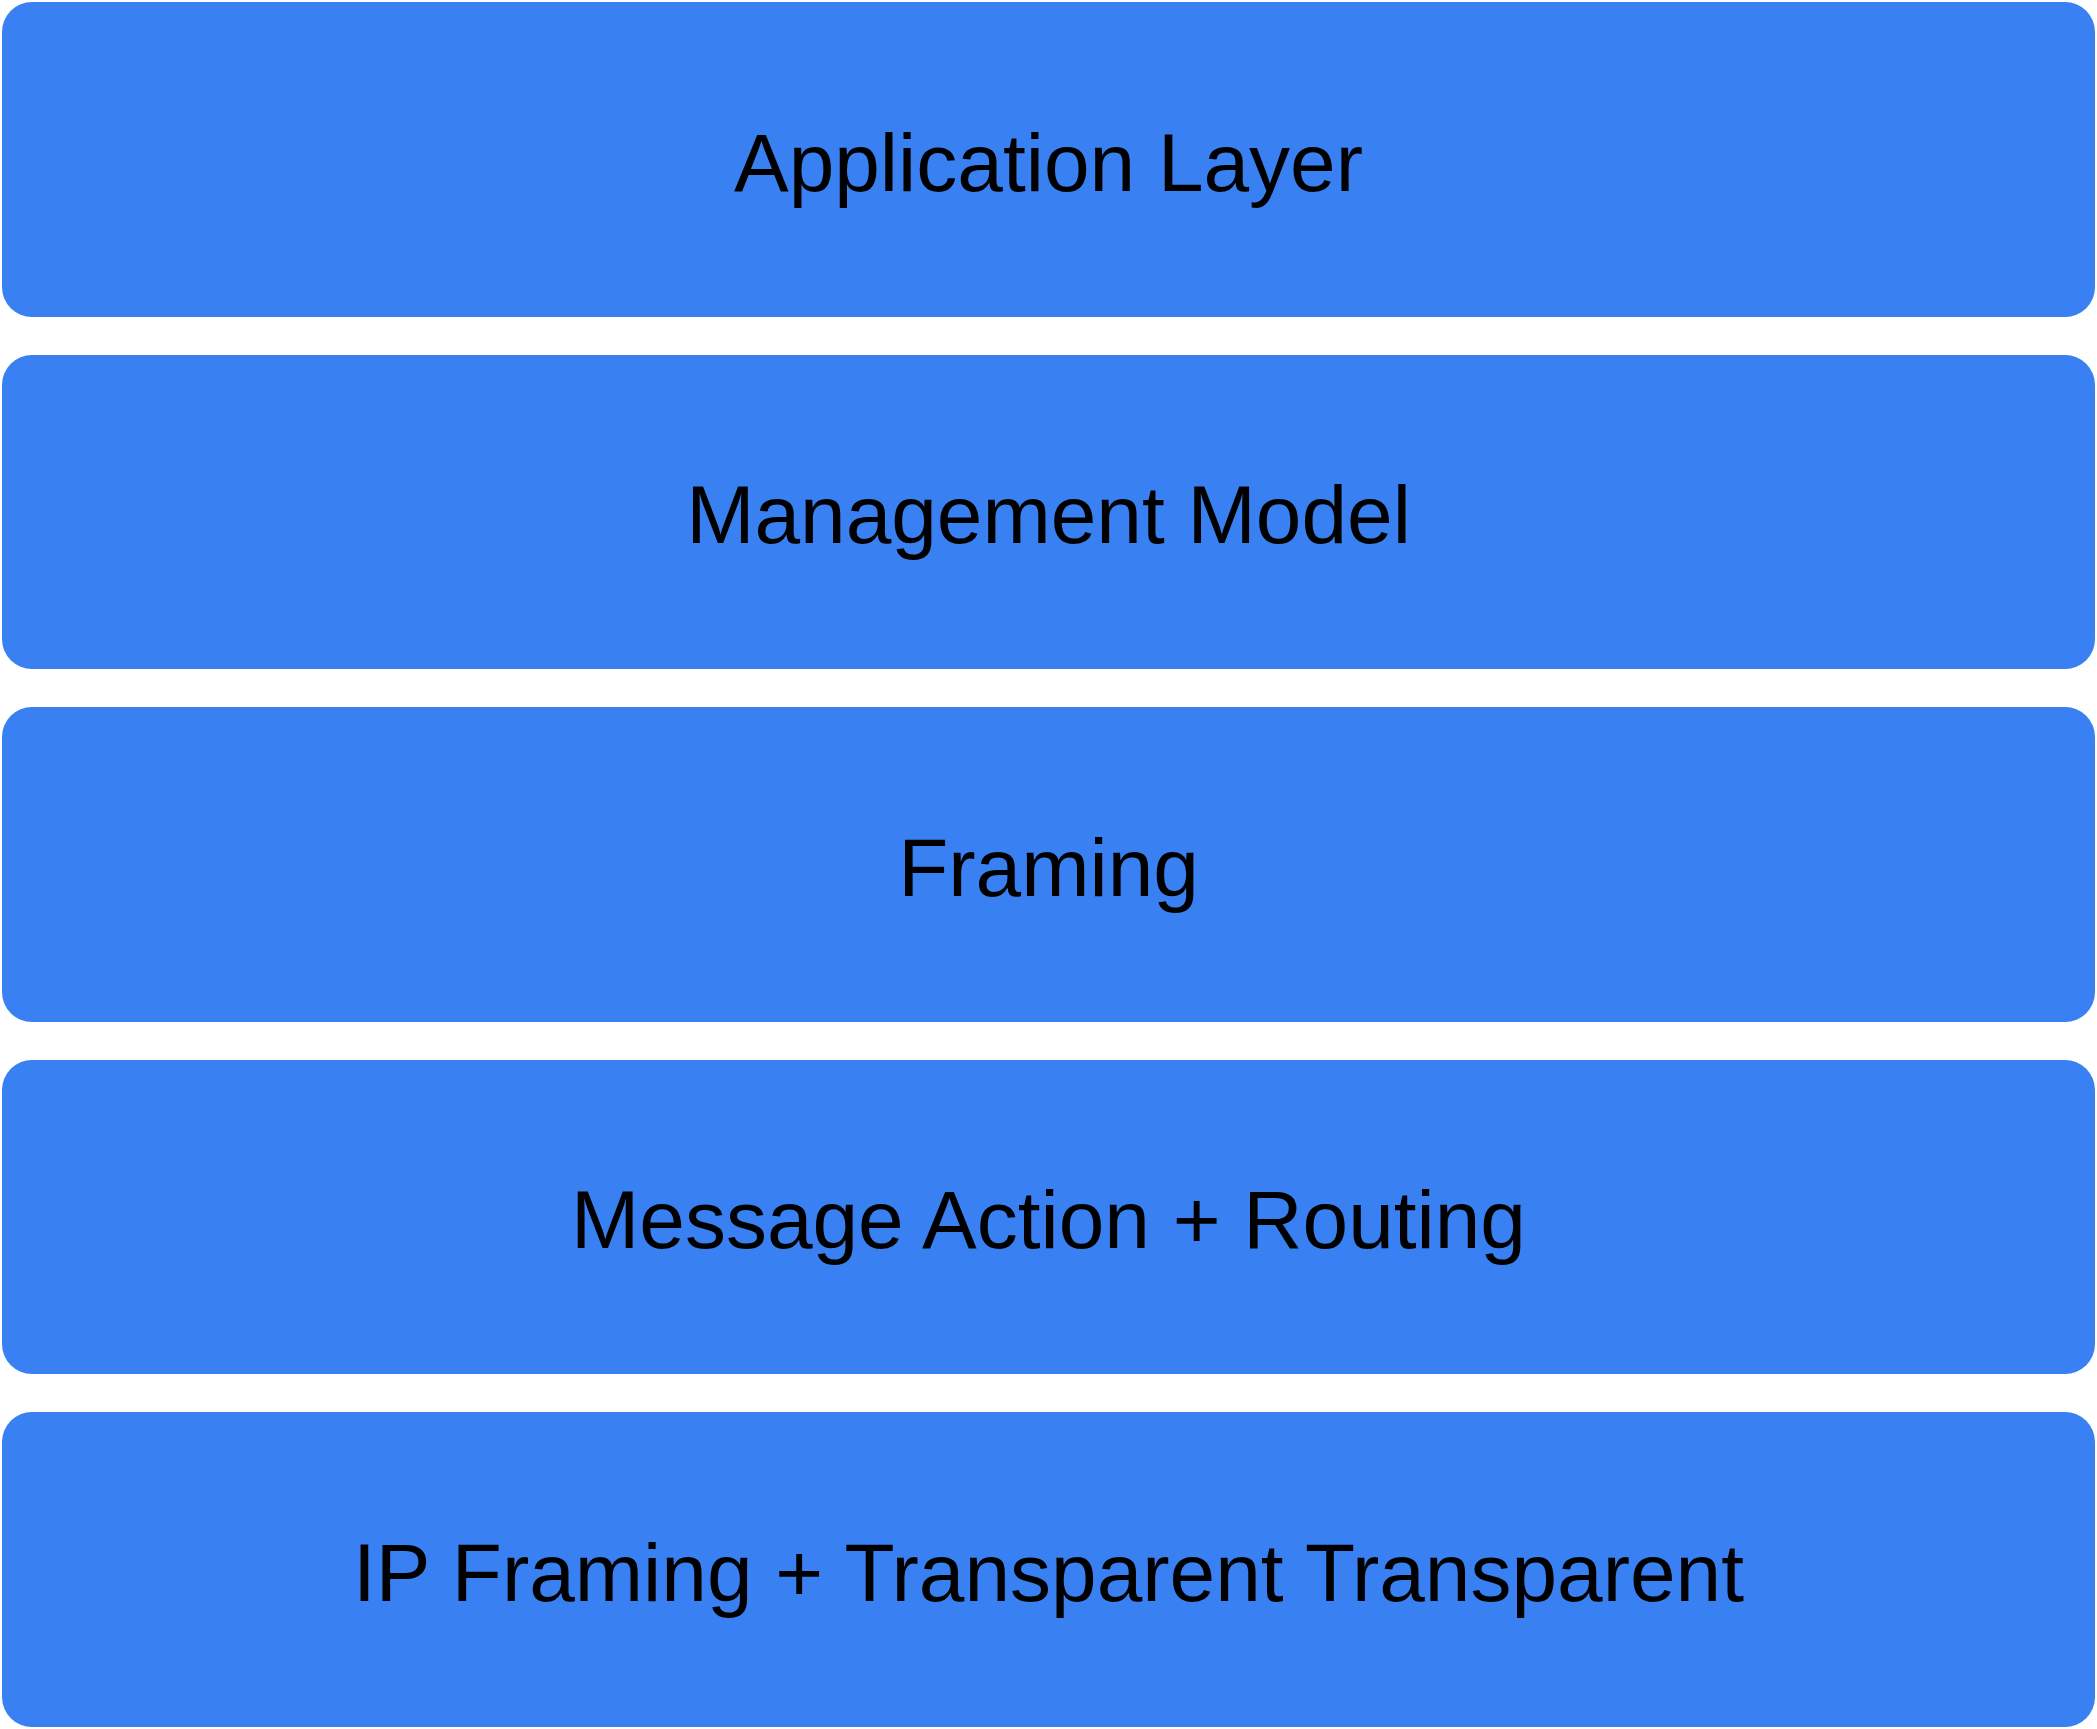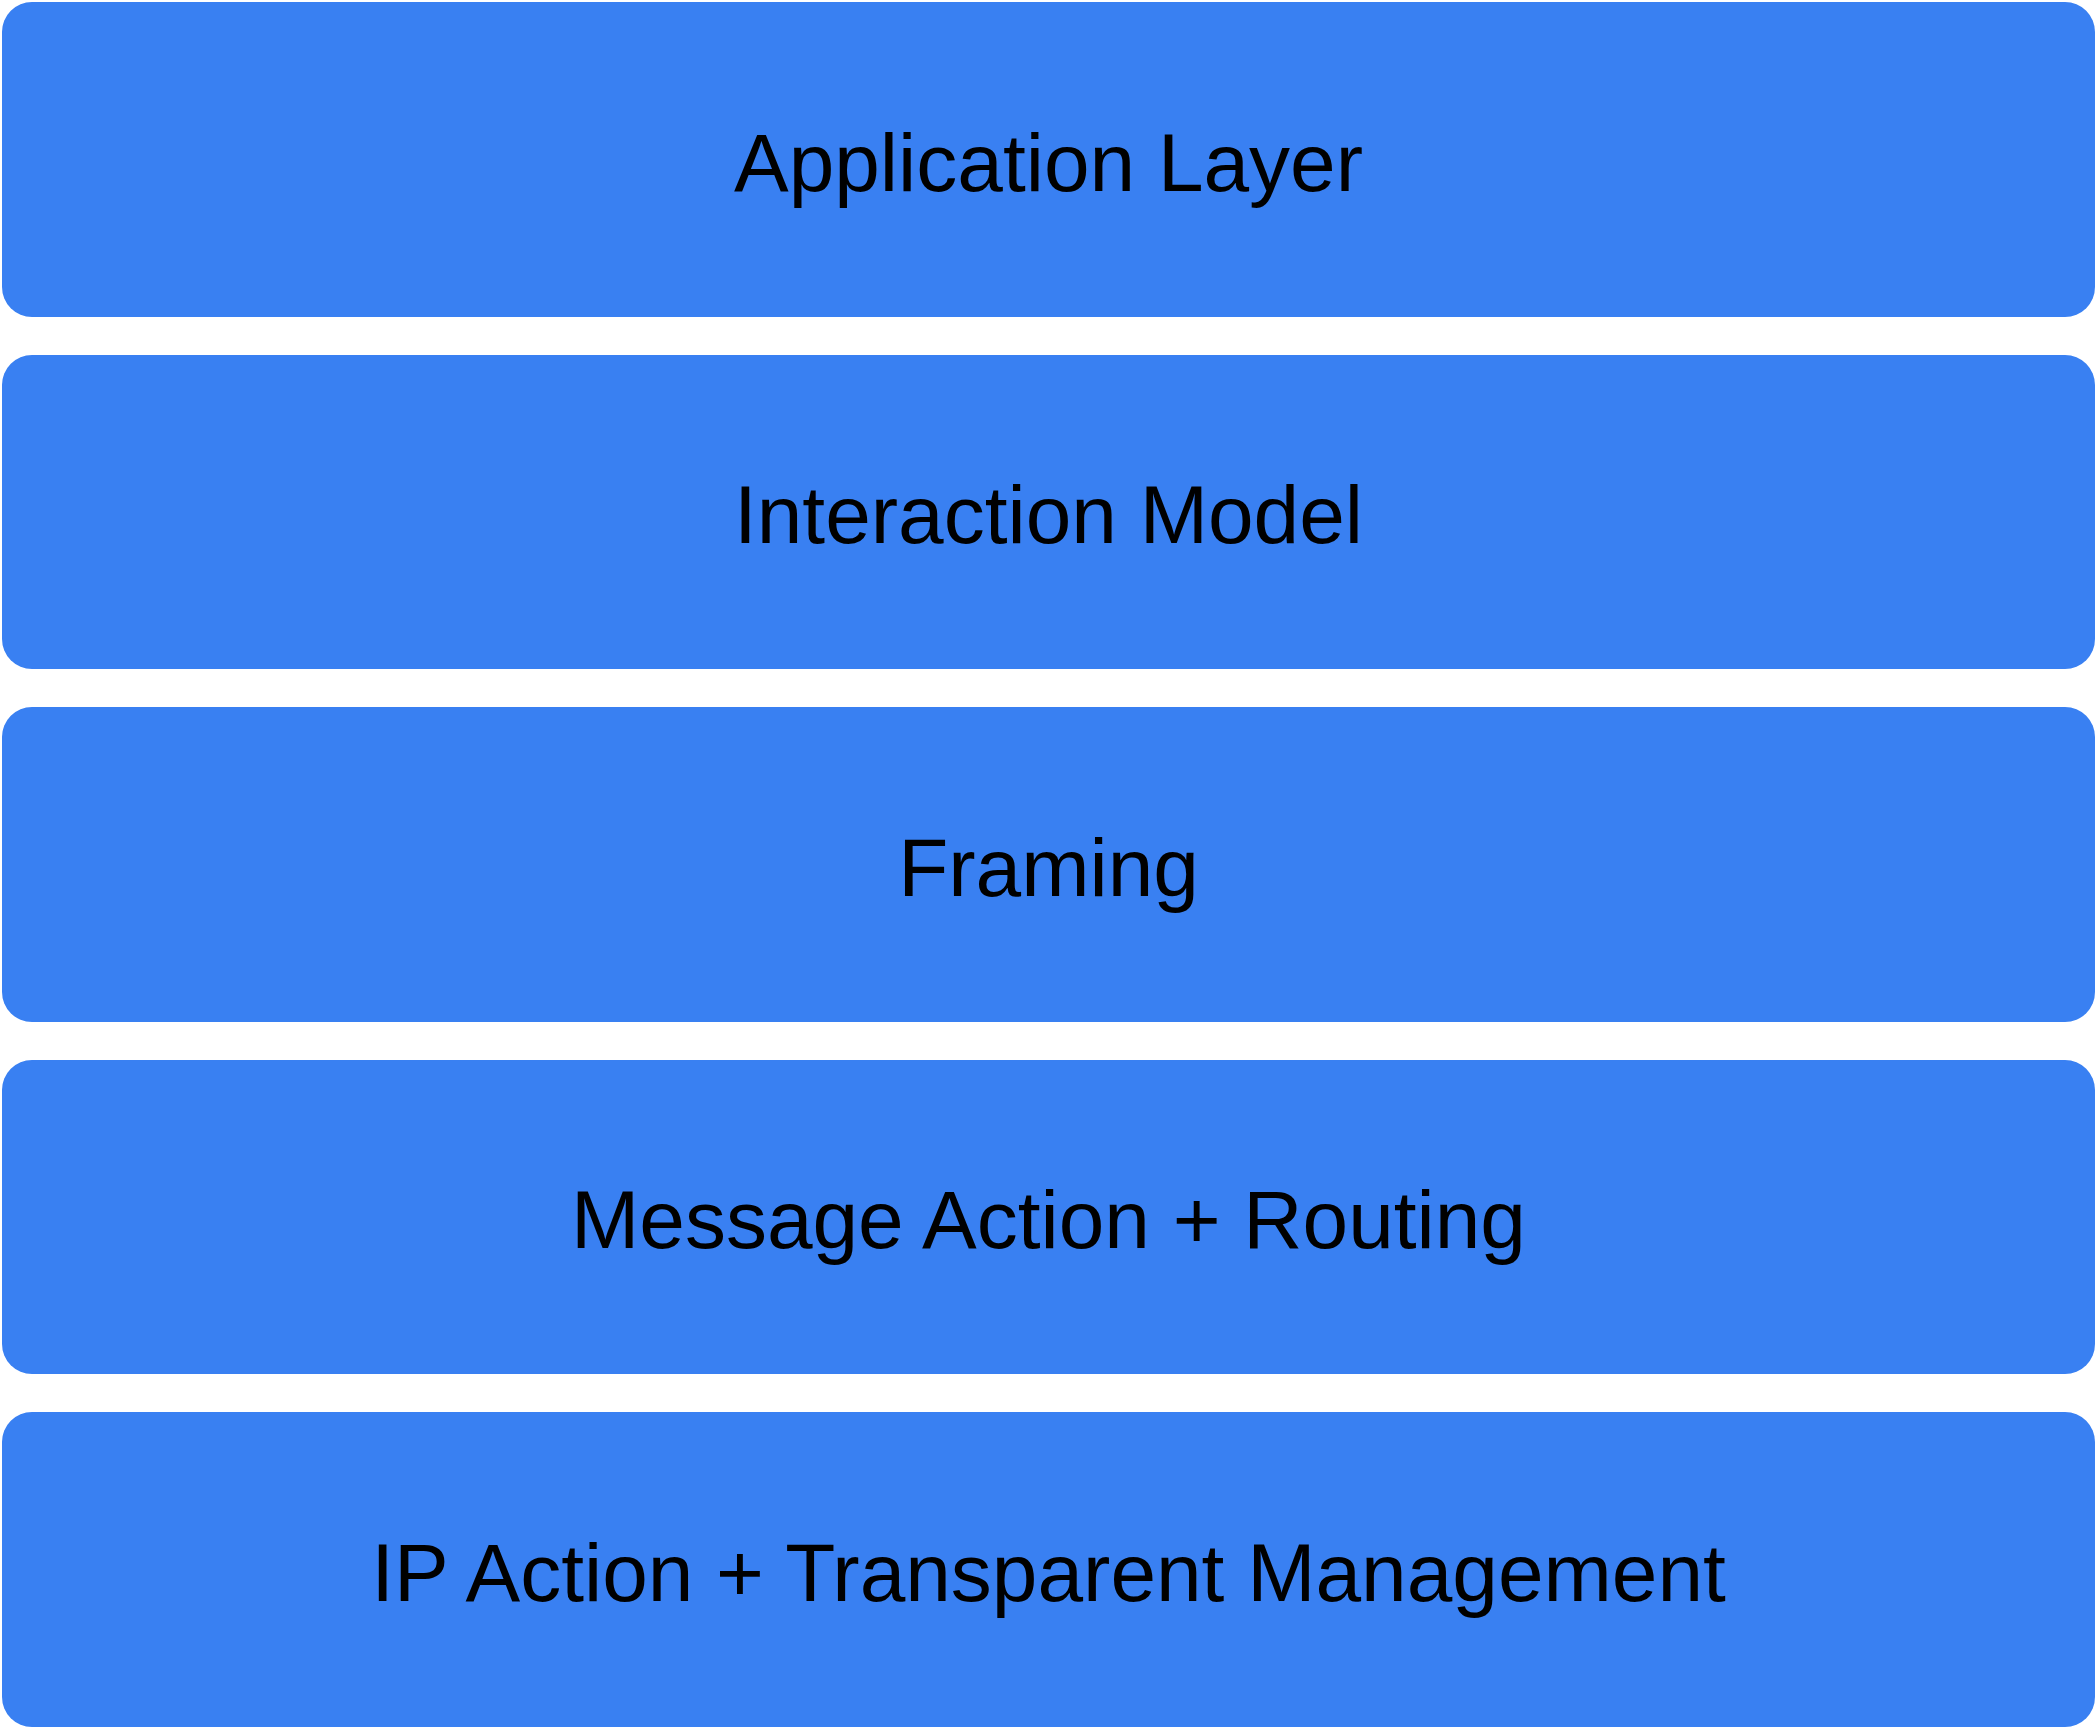--- a/index.html
+++ b/index.html
@@ -41,25 +41,25 @@
   }
 </style>
 </head>
 <body>
 
 <div class="stack">
   <div class="layer">
     <span class="layer-label">Application Layer</span>
   </div>
   <div class="layer">
-    <span class="layer-label">Interaction Model</span>
+    <span class="layer-label">Management Model</span>
   </div>
   <div class="layer">
     <span class="layer-label">Framing</span>
   </div>
   <div class="layer">
     <span class="layer-label">Message Action + Routing</span>
   </div>
   <div class="layer">
-    <span class="layer-label">IP Action + Transparent Management</span>
+    <span class="layer-label">IP Framing + Transparent Transparent</span>
   </div>
 </div>
 
 
 </body></html>

